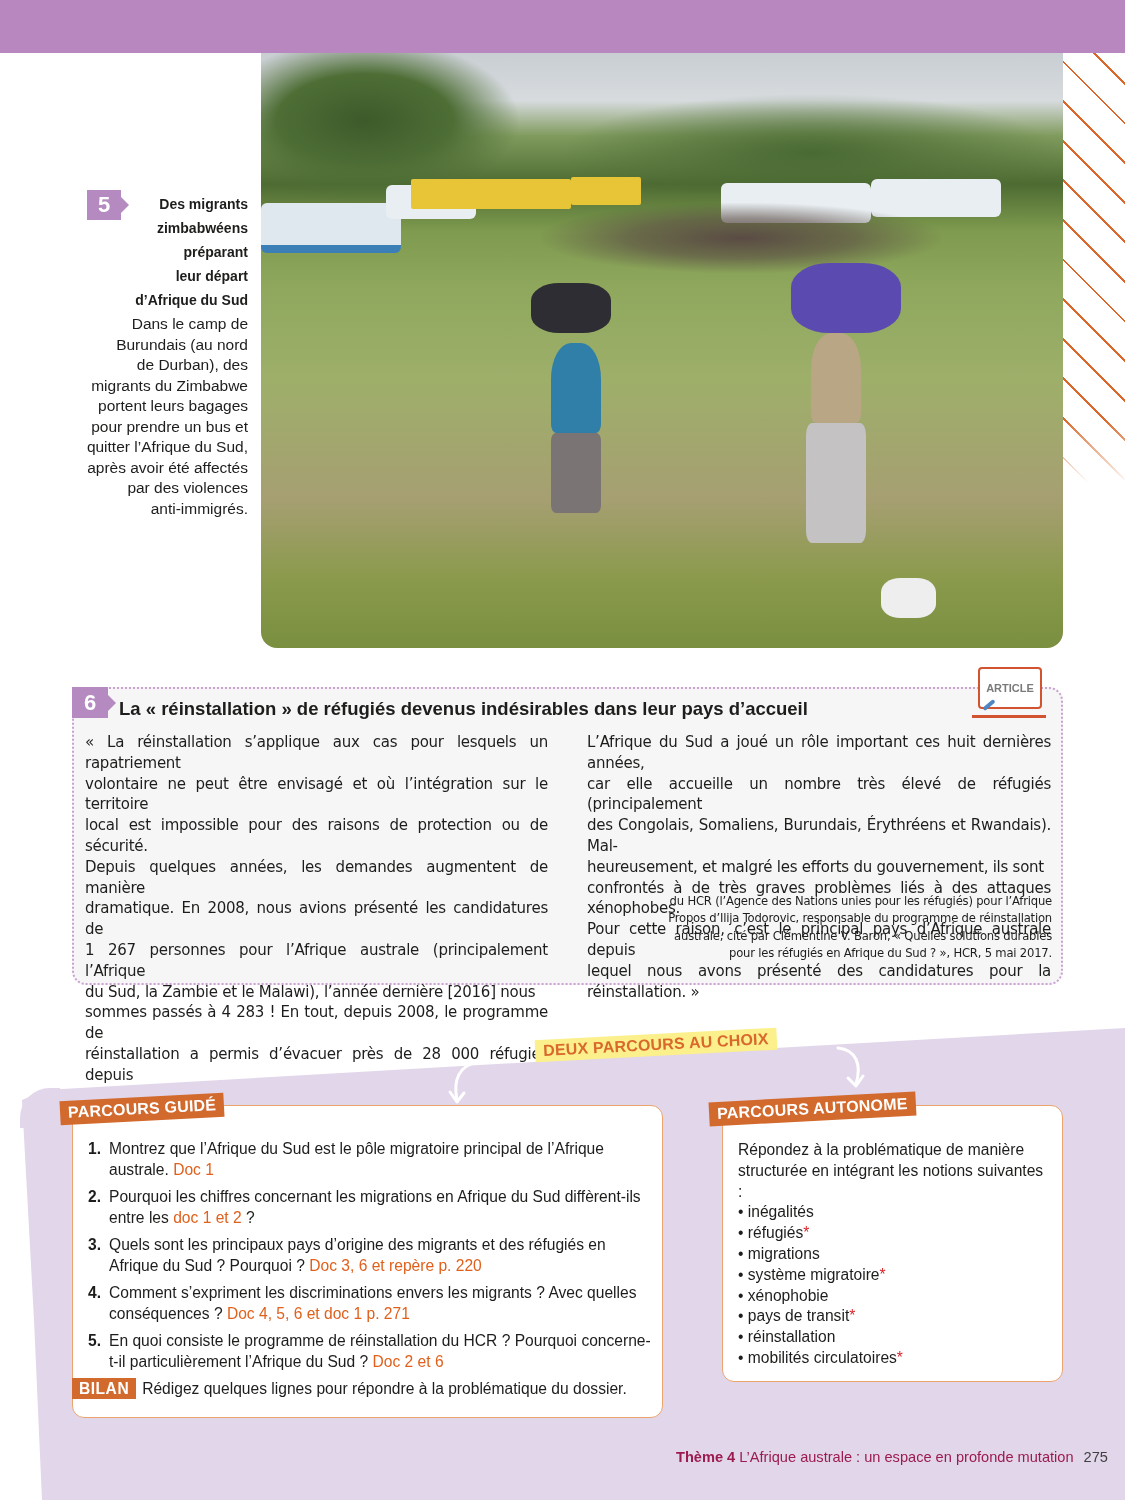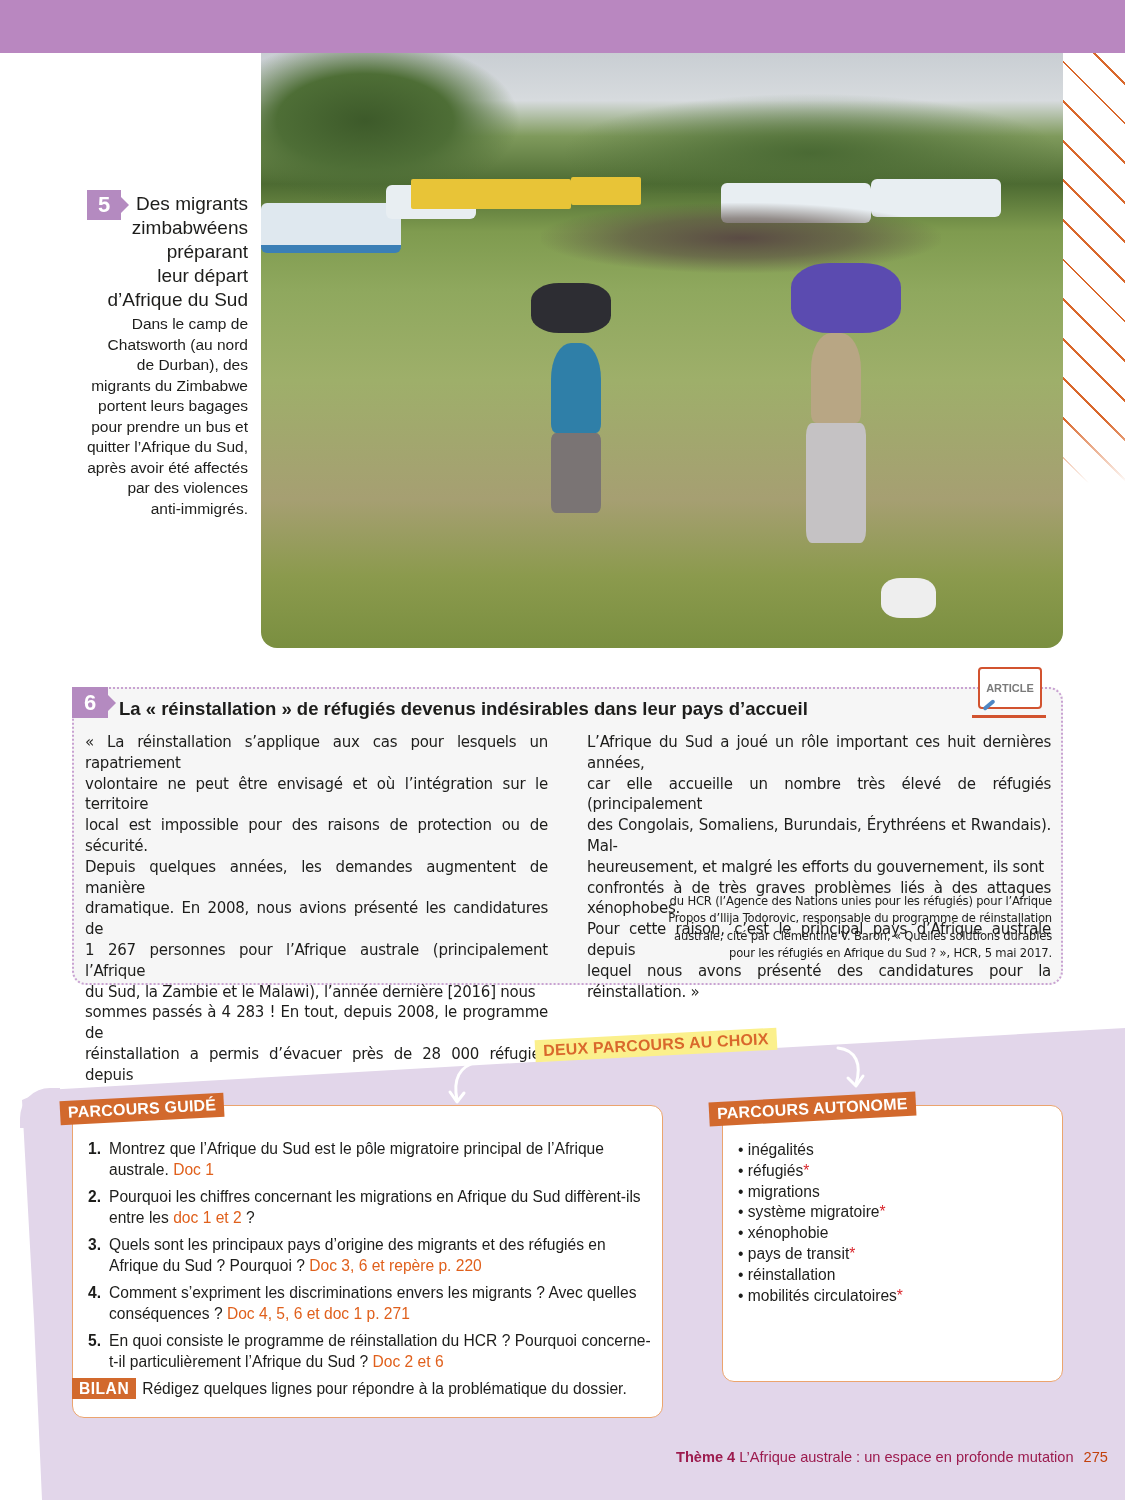--- a/index.html
+++ b/index.html
@@ -27,21 +27,21 @@
   .photo .person { position: absolute; border-radius: 40% 40% 10% 10%; }
   .photo .bag { position: absolute; border-radius: 35%; }
 
   
   .badge { position: absolute; background: #b48ac0; color: #fff; font-weight: bold;
     font-size: 22px; text-align: center; }
   .badge::after { content: ""; position: absolute; right: -8px; top: 50%; margin-top: -8px;
     border-left: 8px solid #b48ac0; border-top: 8px solid transparent; border-bottom: 8px solid transparent; }
   .badge-5 { left: 87px; top: 190px; width: 34px; height: 30px; line-height: 30px; }
   .caption5 { position: absolute; left: 70px; top: 192px; width: 178px; text-align: right; }
-  .caption5 .title { font-size: 19px; font-weight: normal; line-height: 24px; }
+  .caption5 .title { font-size: 14px; font-weight: bold; line-height: 24px; }
   .caption5 .title span { display: block; }
   .caption5 .body { font-size: 15.5px; line-height: 20.5px; margin-top: 2px; }
   .caption5 .body span { display: block; }
 
   
   .doc6 { position: absolute; left: 72px; top: 687px; width: 991px; height: 298px;
     background: #f6f6f6; border: 2px dotted #c9a2d2; border-radius: 0 14px 14px 14px; }
   .badge-6 { left: 72px; top: 687px; width: 36px; height: 31px; line-height: 31px; }
   .doc6-title { position: absolute; left: 119px; top: 698px; font-size: 18.5px; font-weight: bold; }
   .article-tag { position: absolute; left: 978px; top: 667px; width: 64px; height: 42px;
@@ -83,21 +83,21 @@
   .bilan-tag { display: inline-block; background: #d2692d; color: #fff; font-weight: bold; padding: 0 7px; margin-right: 6px; letter-spacing: 0.5px; }
 
   .auto-text { position: absolute; left: 738px; top: 1140px; width: 310px; font-size: 15.6px; line-height: 20.8px; }
   .auto-text .intro { display: block; }
   .auto-text ul { list-style: none; }
   .auto-text li::before { content: "• "; }
   .star { color: #d9262c; }
 
   .footer { position: absolute; left: 676px; top: 1449px; font-size: 14.6px; color: #9c1b4e; }
   .footer .theme { font-weight: bold; }
-  .footer .page { color: #c2410c; margin-left: 6px; }
+  .footer .page { color: #404040; margin-left: 6px; }
 </style>
 </head>
 <body>
 
 <div class="top-band"></div>
 <div class="hatch"></div>
 
 <div class="photo" title="Photo: migrants carrying luggage on a grassy field with buses and a crowd in the background">
   <div class="trees"></div>
   <div class="trees2"></div>
@@ -121,21 +121,21 @@
 <div class="caption5">
   <div class="title">
     <span style="padding-left:60px">Des migrants</span>
     <span>zimbabwéens</span>
     <span>préparant</span>
     <span>leur départ</span>
     <span>d’Afrique du Sud</span>
   </div>
   <div class="body">
     <span>Dans le camp de</span>
-    <span>Chatsworth (au nord</span>
+    <span>Burundais (au nord</span>
     <span>de Durban), des</span>
     <span>migrants du Zimbabwe</span>
     <span>portent leurs bagages</span>
     <span>pour prendre un bus et</span>
     <span>quitter l’Afrique du Sud,</span>
     <span>après avoir été affectés</span>
     <span>par des violences</span>
     <span>anti-immigrés.</span>
   </div>
 </div>
@@ -217,20 +217,21 @@
     <span class="ref">Doc 2 et 6</span><span></span>
   </div>
 </div>
 <div class="bilan">
   <span class="bilan-tag">BILAN</span><span>Rédigez quelques lignes pour répondre à la problématique du dossier.</span>
 </div>
 
 <div class="box box-auto"></div>
 <div class="tag tag-auto">PARCOURS AUTONOME</div>
 <div class="auto-text">
+  <span class="intro">Répondez à la problématique de manière structurée en intégrant les notions suivantes :</span>
   <ul>
     <li><span>inégalités</span><span class="star"></span></li>
     <li><span>réfugiés</span><span class="star">*</span></li>
     <li><span>migrations</span><span class="star"></span></li>
     <li><span>système migratoire</span><span class="star">*</span></li>
     <li><span>xénophobie</span><span class="star"></span></li>
     <li><span>pays de transit</span><span class="star">*</span></li>
     <li><span>réinstallation</span><span class="star"></span></li>
     <li><span>mobilités circulatoires</span><span class="star">*</span></li>
   </ul>

